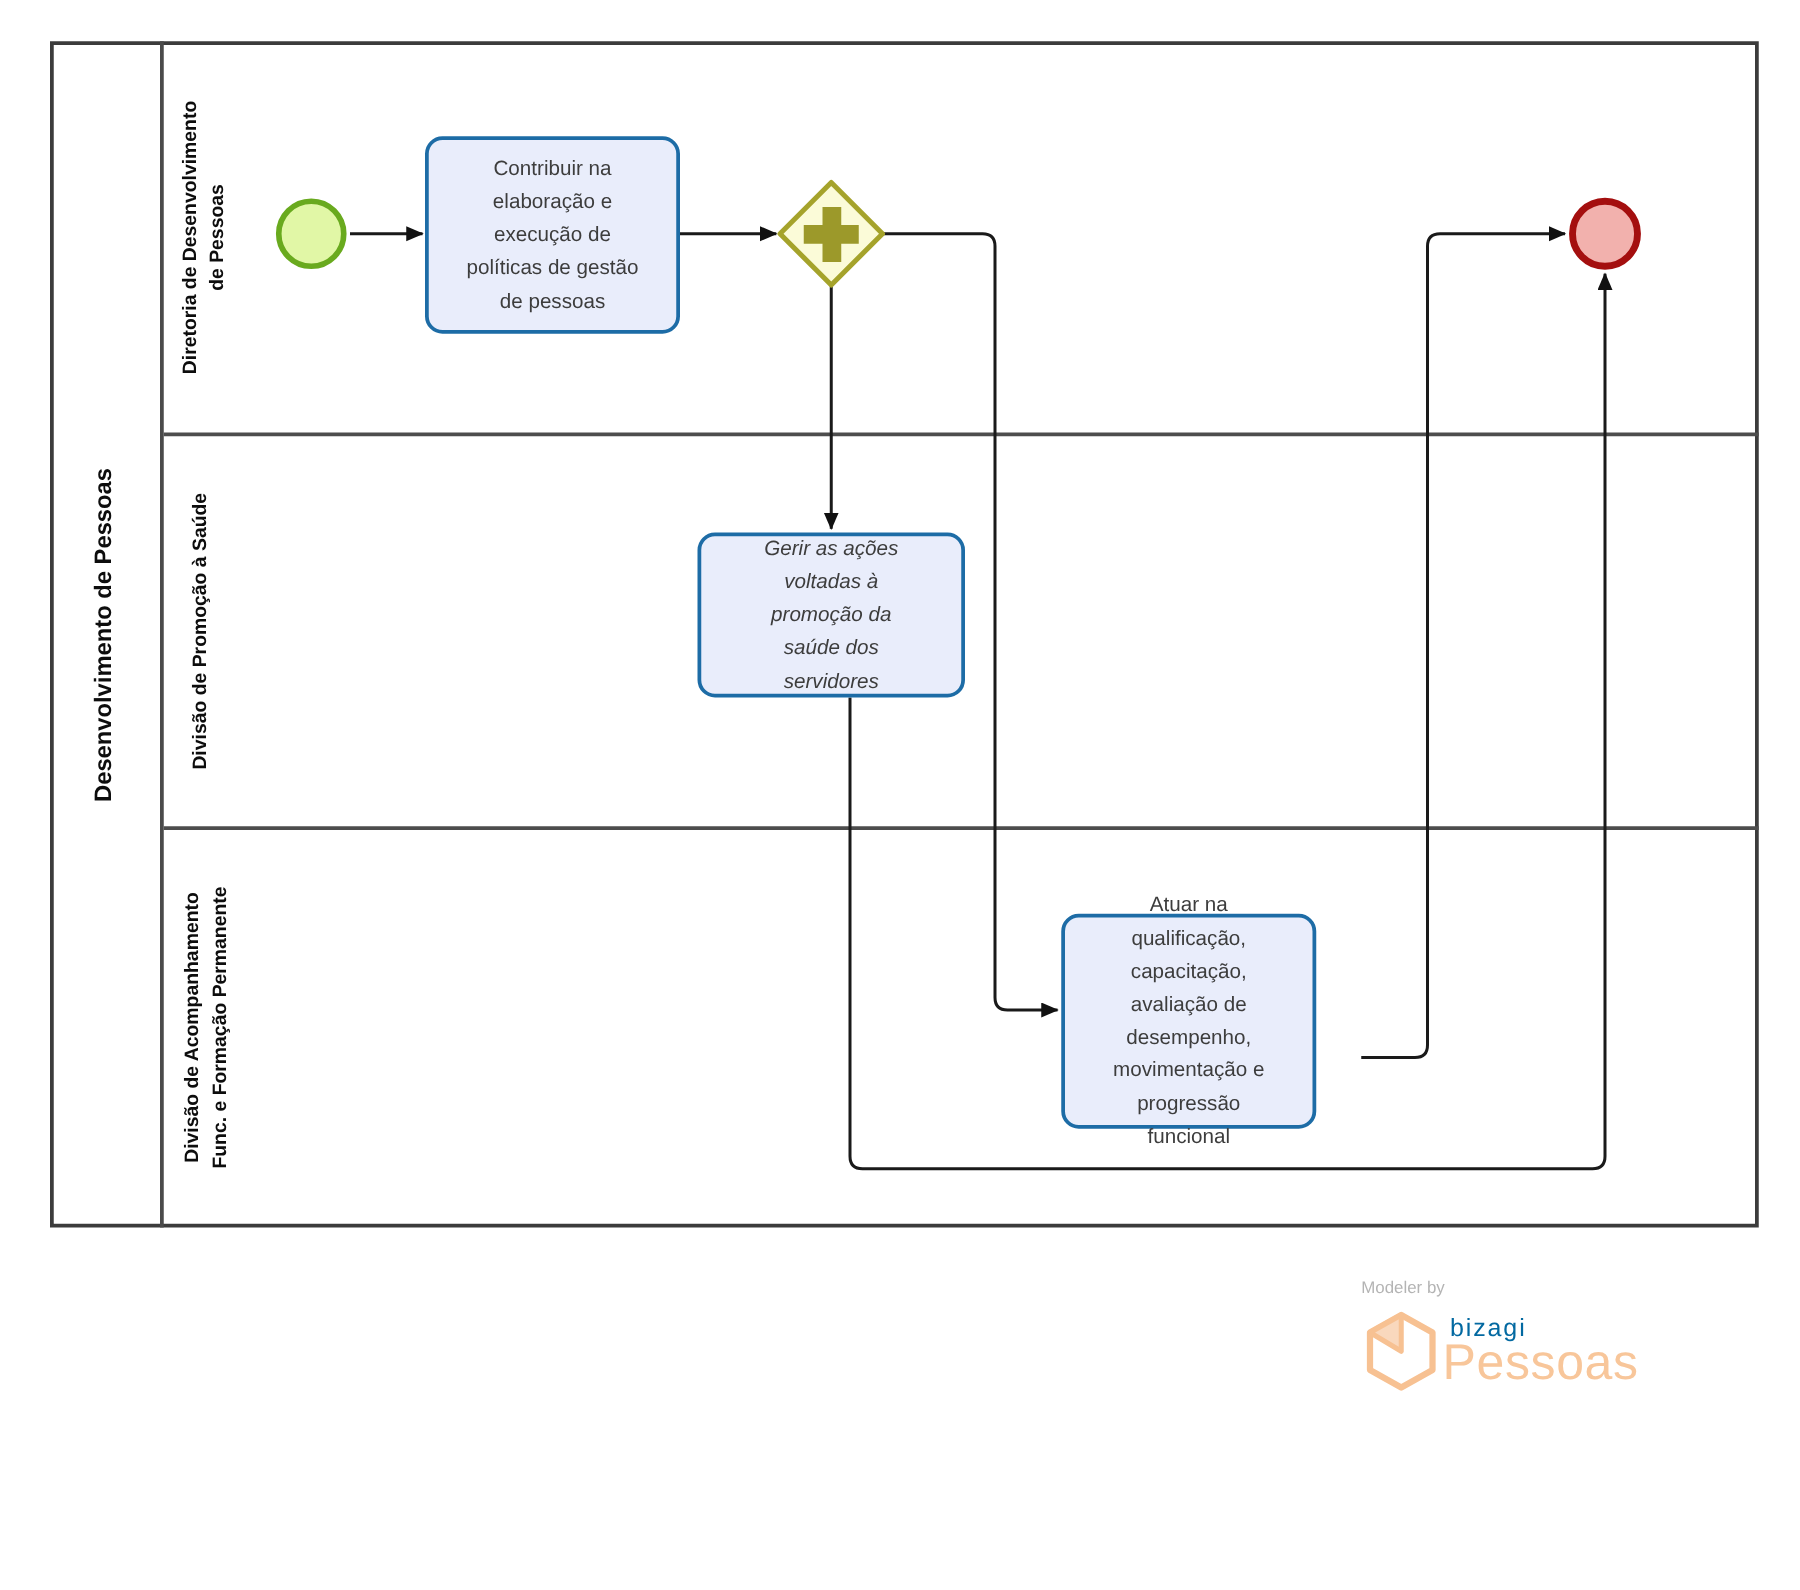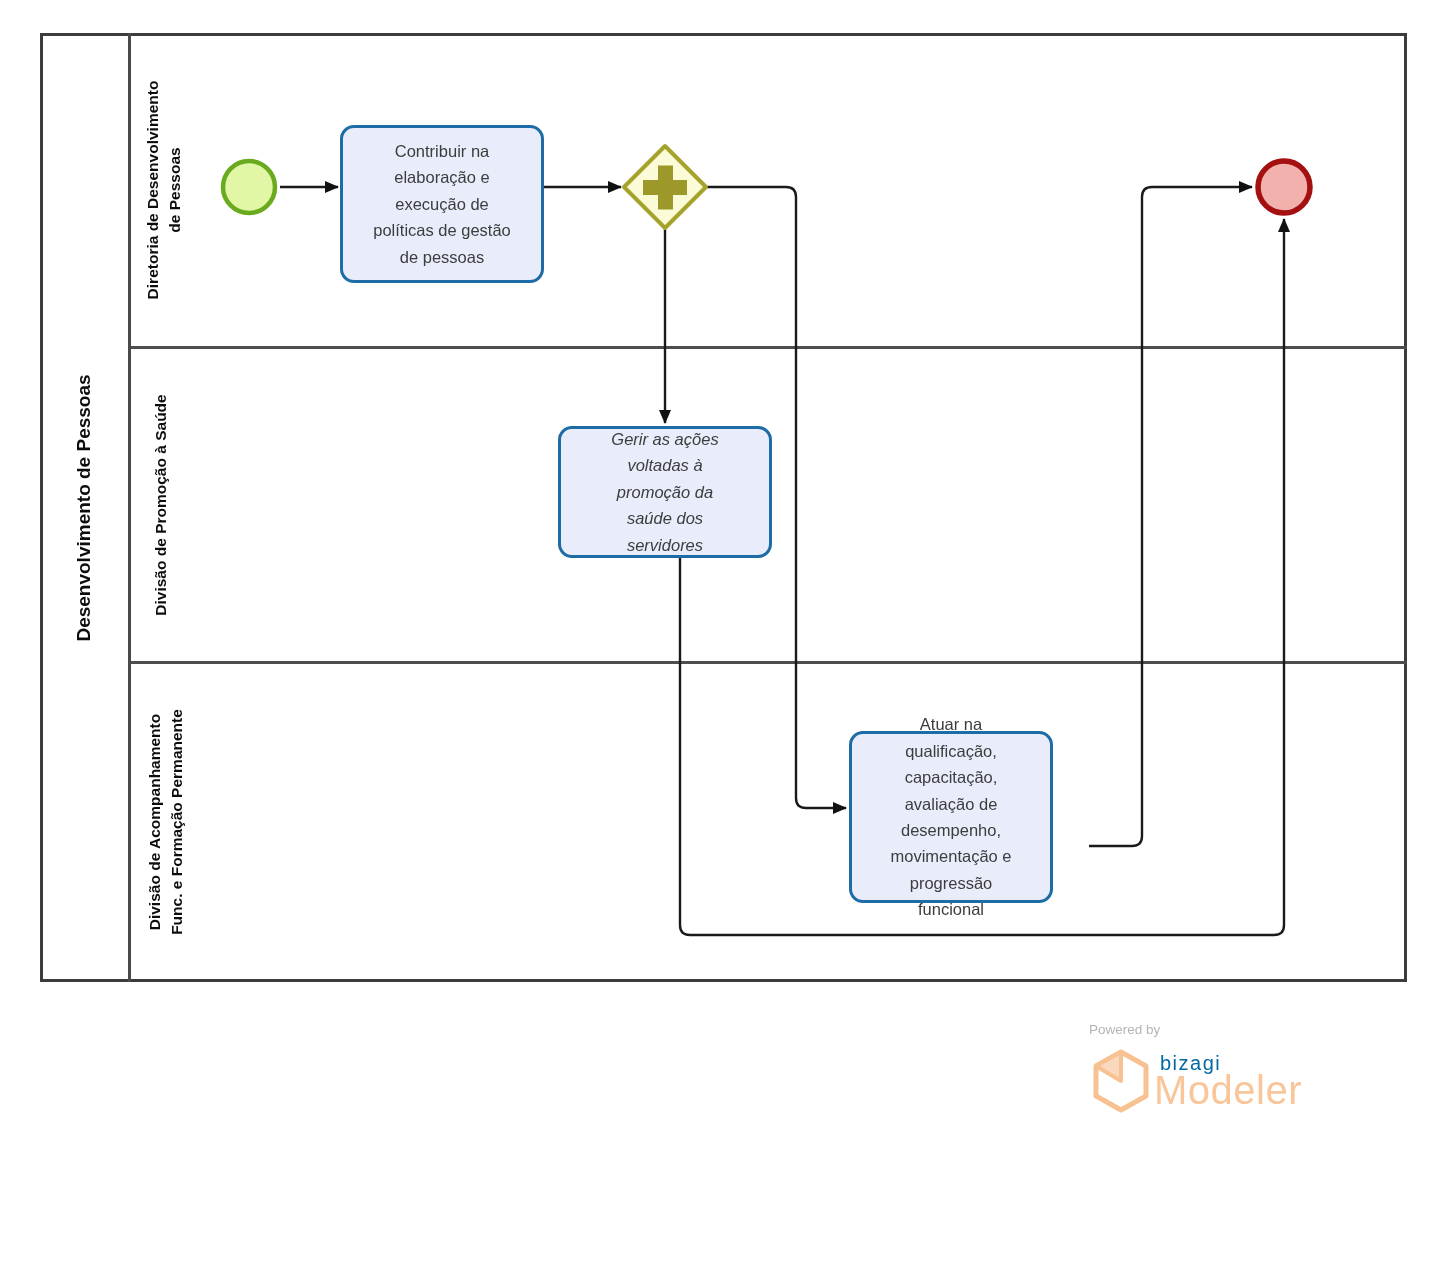--- a/index.html
+++ b/index.html
@@ -22,21 +22,21 @@
   }
   .pool-title { font-size:19px; }
   .lane-label { font-size:15.5px; line-height:1.45; }
 
   
   .task {
     position:absolute; background:#e9edfb; border:3px solid #1d6ca6; border-radius:14px;
     display:flex; align-items:center; justify-content:center; text-align:center;
     color:#3d3d3d; font-size:16.5px; line-height:1.6;
   }
-  .task-1 { left:340px; top:109px; width:204px; height:158px; padding:0 25px;margin-top:16px; }
+  .task-1 { left:340px; top:109px; width:204px; height:158px; padding:0 25px; }
   .task-2 { left:558px; top:426px; width:214px; height:132px; padding:0 34px;font-style:italic; }
   .task-3 { left:849px; top:731px; width:204px; height:172px; padding:0 26px; }
 
   .svg-layer { left:0; top:0; }
 
   
   .powered-by { left:1089px; top:1022px; font-size:13.5px; color:#b4b4b4; }
   .hex-icon   { left:1092px; top:1048px; }
   .brand      { left:1160px; top:1052px; font-size:20px; color:#0369a1; letter-spacing:1.5px; }
   .product    { left:1154px; top:1068px; font-size:40px; color:#f8c69a; letter-spacing:0.5px; }
@@ -94,23 +94,23 @@
   <div class="task task-1">
     <span>Contribuir na elaboração e execução de políticas de gestão de pessoas</span>
   </div>
   <div class="task task-2">
     <span>Gerir as ações voltadas à promoção da saúde dos servidores</span>
   </div>
   <div class="task task-3">
     <span>Atuar na qualificação, capacitação, avaliação de desempenho, movimentação e progressão funcional</span>
   </div>
 
-  <div class="abs powered-by">Powered by</div>
+  <div class="abs powered-by">Modeler by</div>
 
   <svg class="abs hex-icon" width="58" height="66" viewBox="0 0 58 66">
     <polygon points="29,4 54,18 54,48 29,62 4,48 4,18" fill="none" stroke="#f7c192" stroke-width="5" stroke-linejoin="round"></polygon>
     <polygon points="29,4 4,18 29,33" fill="#f9d8bd" stroke="#f7c192" stroke-width="4" stroke-linejoin="round"></polygon>
   </svg>
 
   <div class="abs brand">bizagi</div>
-  <div class="abs product">Modeler</div>
+  <div class="abs product">Pessoas</div>
 
 </div>
 
 </body></html>

